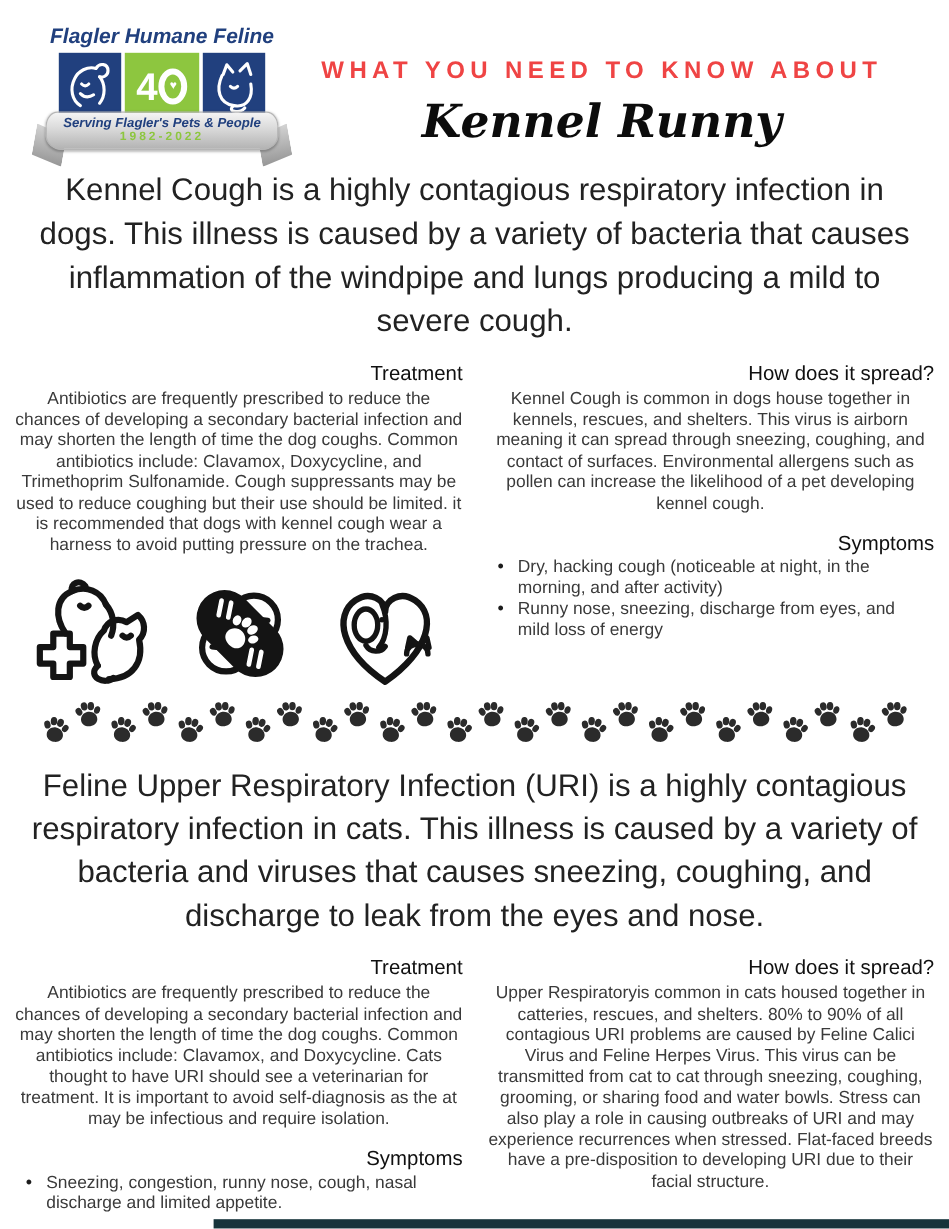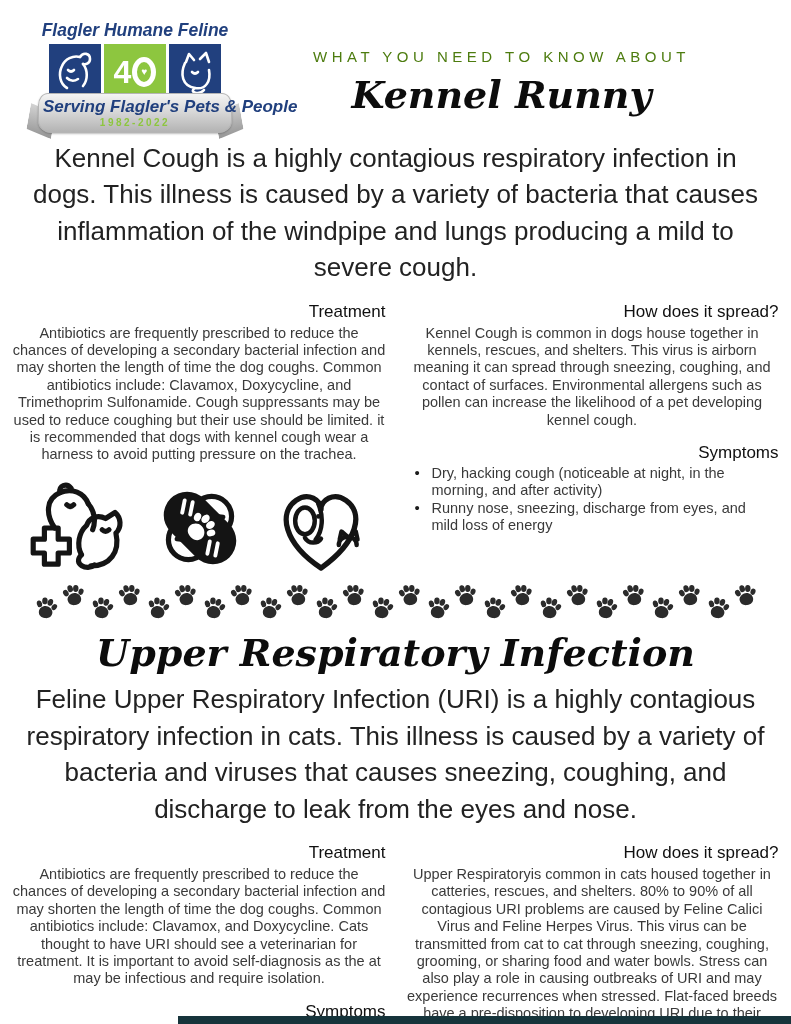--- a/index.html
+++ b/index.html
@@ -29,25 +29,25 @@
     background:linear-gradient(#d4d4d4,#969696);
   }
   .ribbon::before { left:-4px; transform:rotate(10deg); clip-path:polygon(0 0,100% 20%,100% 100%,0 82%); }
   .ribbon::after  { right:-4px; transform:rotate(-10deg); clip-path:polygon(0 20%,100% 0,100% 82%,0 100%); }
   .ribbon-main {
     margin:0 6px; padding:3px 4px 4px; text-align:center;
     background:linear-gradient(180deg,#f4f4f4 0%,#d9d9d9 45%,#b3b3b3 100%);
     border:1px solid #b5b5b5; border-radius:10px 10px 14px 14px / 12px;
     box-shadow:0 1px 2px rgba(0,0,0,.25);
   }
-  .ribbon-line1 { font-size:17px; font-weight:bold; font-style:italic; color:#21407e; white-space:nowrap; }
+  .ribbon-line1 { font-size:11px; font-weight:bold; font-style:italic; color:#21407e; white-space:nowrap; }
   .ribbon-line2 { font-size:10px; font-weight:bold; color:#8dc63f; letter-spacing:2.5px; }
 
   .header-right { flex:1; display:flex; flex-direction:column; align-items:center; padding-top:28px; }
-  .eyebrow { font-size:15px; font-weight:normal; letter-spacing:4.5px; color:#4d7c0f; white-space:nowrap; }
+  .eyebrow { font-size:20px; font-weight:bold; letter-spacing:4.5px; color:#ef4444; white-space:nowrap; }
   .doc-title, .section-title {
     font-family:"DejaVu Serif", serif; font-style:italic; font-weight:bold;
     font-size:38px; color:#0c0c0c; line-height:1.1;
   }
   .doc-title { margin-top:9px; }
 
   
   .intro {
     width:750px; margin:10px auto 0; text-align:center;
     font-size:26px; line-height:1.4; color:#222222;
@@ -380,21 +380,20 @@
         </svg></span>
       <span style="display: inline-block; transform: translateY(0px) rotate(-9deg);"><svg viewBox="0 0 42 42" fill="#2b2b2b">
           <ellipse cx="9" cy="16" rx="4.2" ry="5.4" transform="rotate(-24 9 16)"></ellipse>
           <ellipse cx="17" cy="10" rx="4.4" ry="5.6" transform="rotate(-6 17 10)"></ellipse>
           <ellipse cx="26" cy="11" rx="4.4" ry="5.6" transform="rotate(10 26 11)"></ellipse>
           <ellipse cx="33.5" cy="17.5" rx="4" ry="5.2" transform="rotate(28 33.5 17.5)"></ellipse>
           <path d="M21 18 C27.5 18 32 23 32 28 C32 34 27 37.5 21 37.5 C15 37.5 10 34 10 28 C10 23 14.5 18 21 18 Z"></path>
         </svg></span>
     </div>
 
-  <div class="section-title">Upper Respiratory Infection</div>
   <div class="intro second">Feline Upper Respiratory Infection (URI) is a highly contagious respiratory infection in cats. This illness is caused by a variety of bacteria and viruses that causes sneezing, coughing, and discharge to leak from the eyes and nose.</div>
 
   <div class="cols">
     <div class="col">
       <div class="col-h">Treatment</div>
       <div class="col-p">Antibiotics are frequently prescribed  to reduce the chances of developing a secondary bacterial infection and may shorten the length of time the dog coughs. Common antibiotics include: Clavamox,  and Doxycycline. Cats thought to have URI should see a veterinarian for treatment. It is important to avoid self-diagnosis as the at may be infectious and require  isolation.</div>
       <div class="col-h sym-h">Symptoms</div>
       <ul class="sym">
           <li>Sneezing, congestion, runny nose, cough, nasal discharge and limited appetite.</li>
         </ul>

